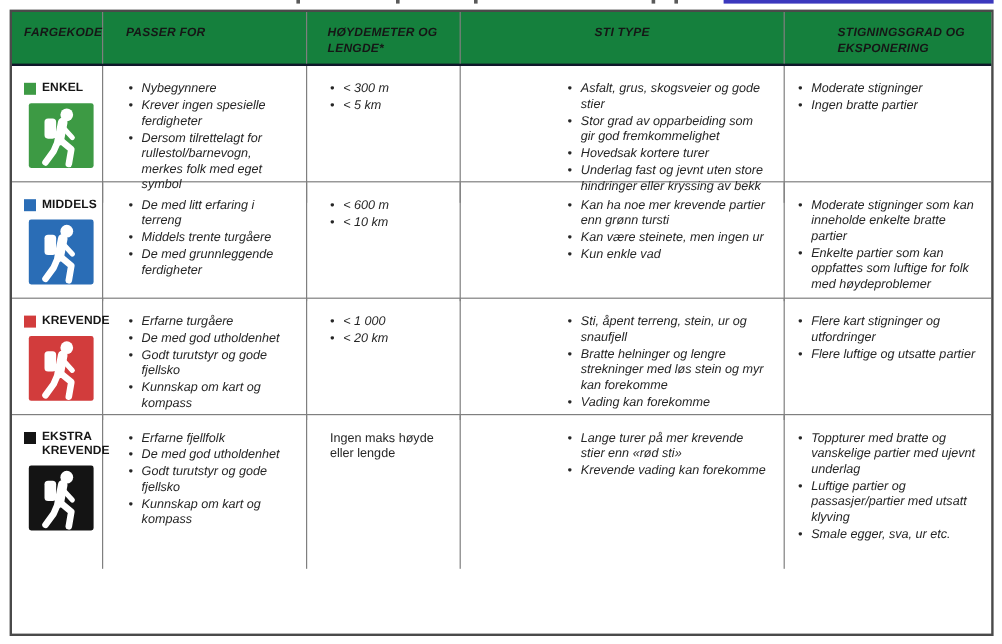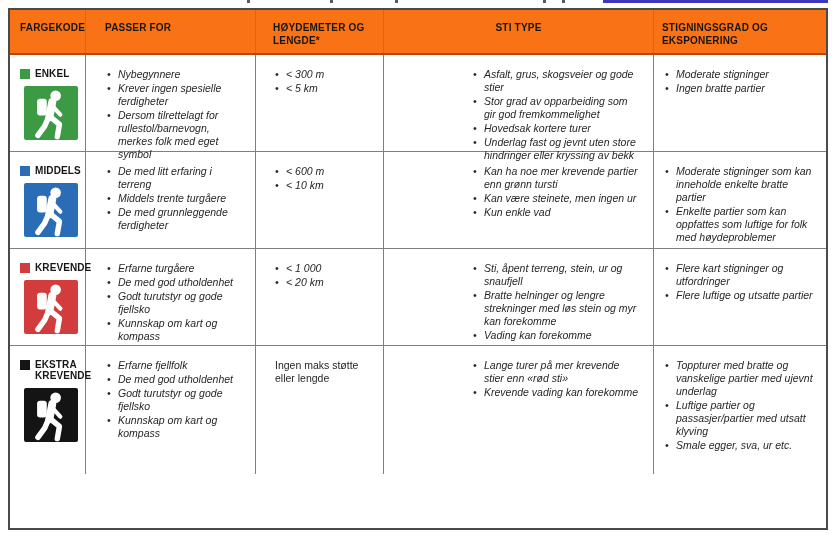--- a/index.html
+++ b/index.html
@@ -16,30 +16,30 @@
   .grade-table{
     position:absolute;left:8px;top:8px;width:820px;height:522px;
     border:2px solid #4a4a4a;background:#fff;box-sizing:border-box;
     display:flex;flex-direction:column;
   }
   .grade-table *{box-sizing:border-box;}
   .thead,.trow{
     display:grid;grid-template-columns:76px 170px 128px 270px 1fr;
   }
   .thead{
-    height:45px;background:#f97316;border-bottom:2px solid #c2410c;flex:0 0 auto;
+    height:45px;background:#15803d;border-bottom:2px solid #0f172a;flex:0 0 auto;font-style:italic;
   }
   .hcell{
     border-right:1px solid #7f7f7f;padding:12px 8px 4px 19px;
     font-weight:bold;font-size:10px;line-height:1.25;letter-spacing:.2px;color:#161616;
   }
   .hcell.h1{padding-left:10px;}
   .hcell.h3{padding-left:17px;}
   .hcell.h4{text-align:center;padding-left:8px;}
-  .hcell.h5{padding-left:8px;border-right:none;}
+  .hcell.h5{padding-left:8px;border-right:none;margin-left:36px;}
   .trow{height:97px;border-bottom:1px solid #7f7f7f;flex:0 0 auto;}
   .trow.last{height:128px;border-bottom:none;}
   .cell{border-right:1px solid #7f7f7f;padding:13px 12px 6px 20px;font-size:10.5px;line-height:13px;color:#262626;}
   .cell.c1{padding:13px 4px 6px 10px;}
   .cell.c3{padding-left:18px;}
   .cell.c4{padding-left:88px;padding-right:14px;}
   .cell.c5{padding-left:10px;padding-right:8px;border-right:none;}
 
   
   ul.blist{margin:0;padding:0;list-style:none;}
@@ -219,21 +219,21 @@
         </div>
         <div class="cell c2">
           <ul class="blist">
             <li>Erfarne fjellfolk</li>
             <li>De med god utholdenhet</li>
             <li>Godt turutstyr og gode fjellsko</li>
             <li>Kunnskap om kart og kompass</li>
           </ul>
         </div>
         <div class="cell c3">
-          <div class="plain">Ingen maks støtte eller lengde</div>
+          <div class="plain">Ingen maks høyde eller lengde</div>
         </div>
         <div class="cell c4">
           <ul class="blist">
             <li>Lange turer på mer krevende stier enn «rød sti»</li>
             <li>Krevende vading kan forekomme</li>
           </ul>
         </div>
         <div class="cell c5">
           <ul class="blist">
             <li>Toppturer med bratte og vanskelige partier med ujevnt underlag</li>

